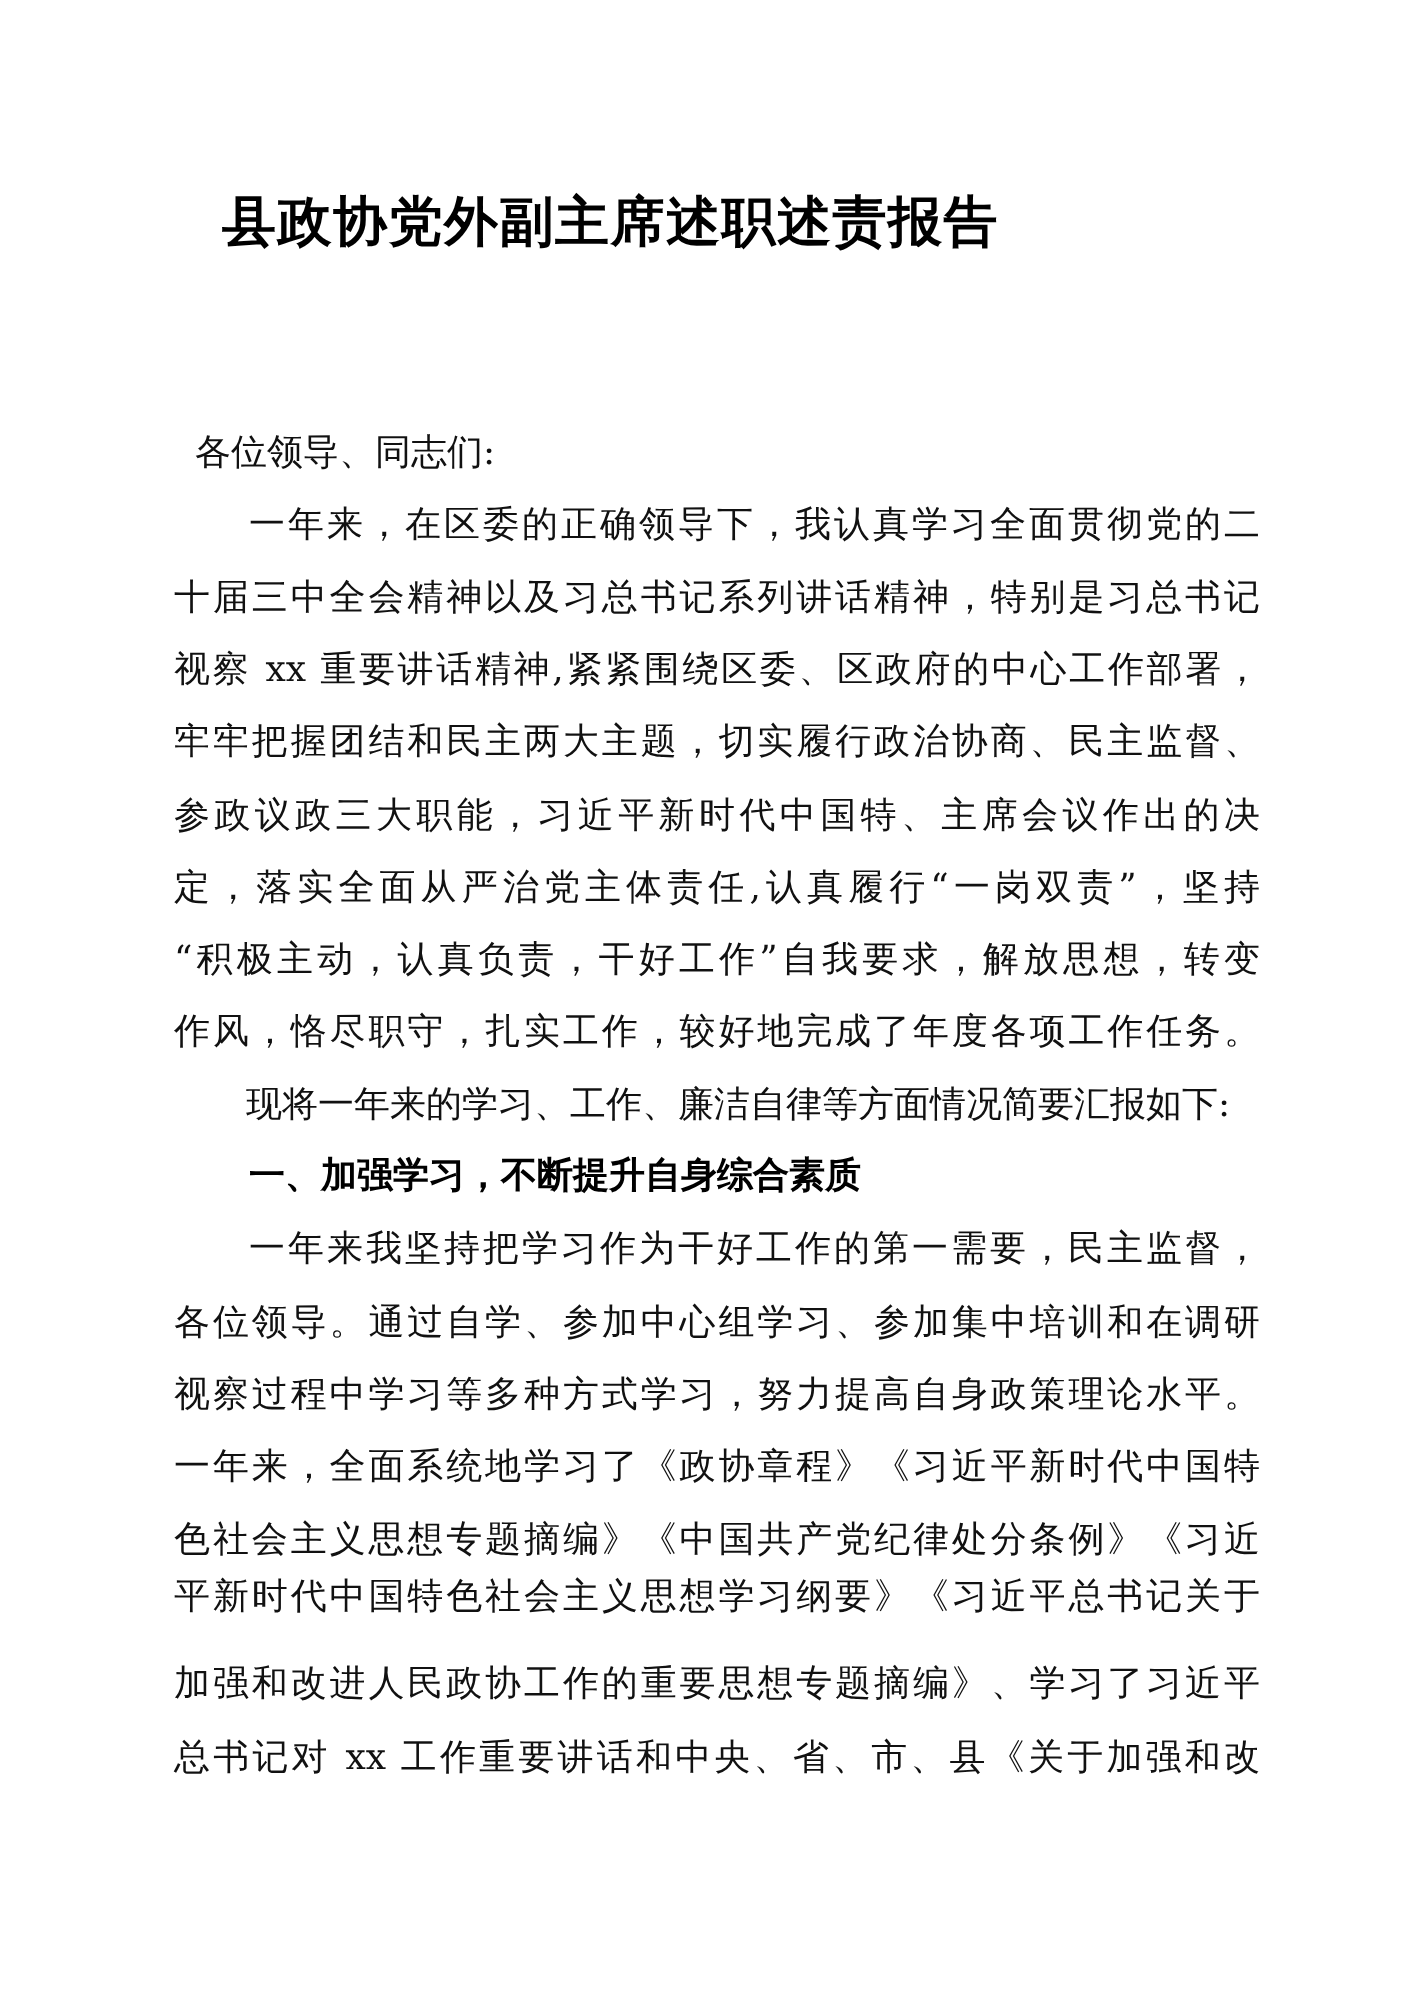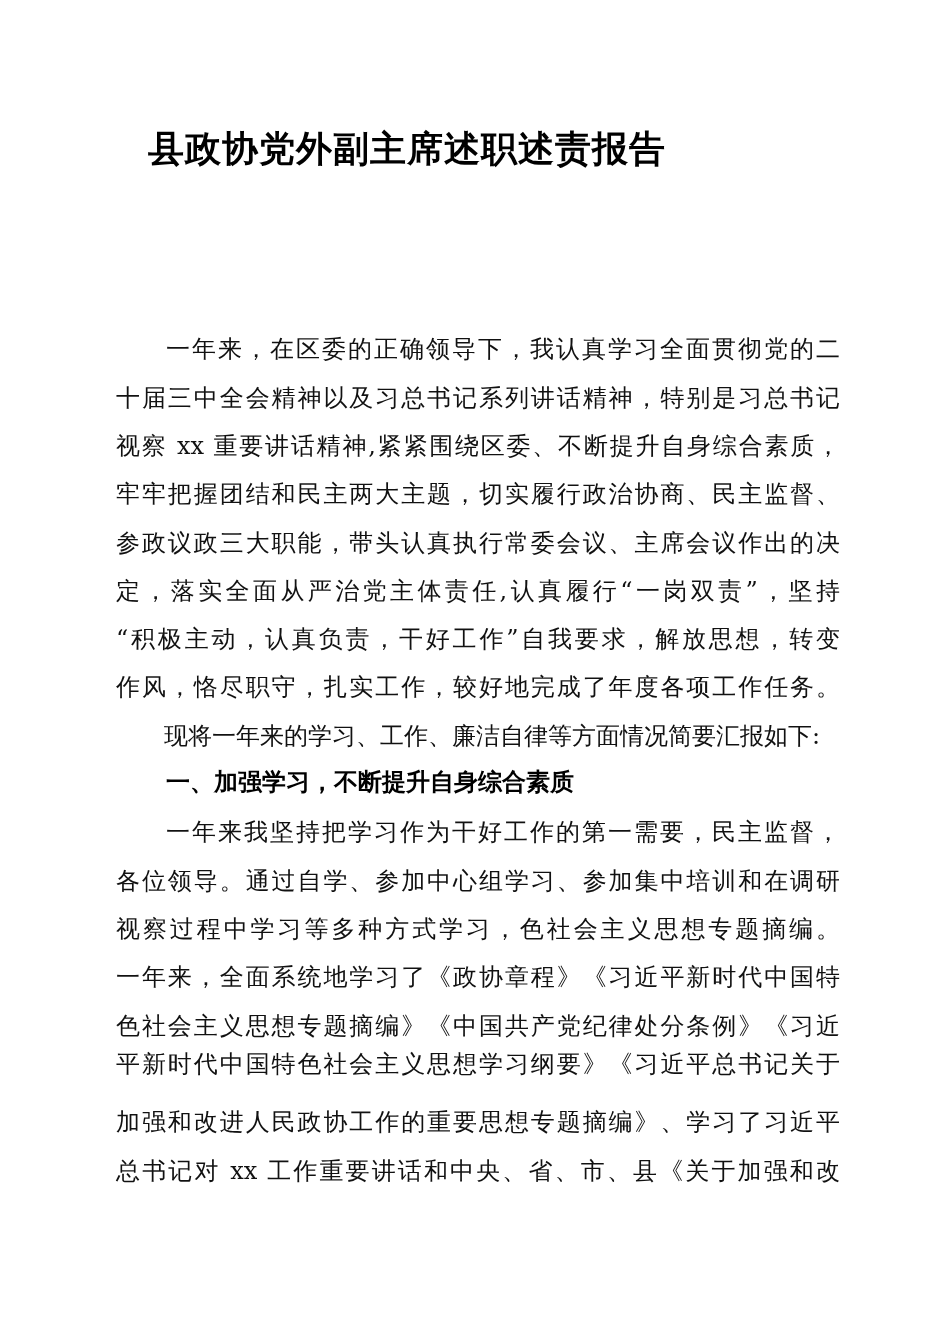--- a/index.html
+++ b/index.html
@@ -15,48 +15,49 @@
     position: absolute; left: 116px; width: 724px; height: 40px;
     font-family: "DejaVu Serif", "Liberation Serif", serif;
     font-size: 24px; line-height: 40px; color: #111;
     white-space: nowrap; text-align: justify; text-align-last: justify;
   }
   .line.last { text-align-last: left; margin-left: 48px; }
   .greet { left: 130px; text-align-last: left; }
   .indent { left: 166px; width: 674px; }
   .heading {
     position: absolute; left: 166px; height: 40px;
-    font-family: Liberation Mono, monospace;
+    font-family: Liberation Serif, serif;
     font-size: 24px; line-height: 40px; color: #000; font-weight: bold; white-space: nowrap;
   }
 </style>
 </head>
 <body>
 
 <div class="page">
   <div class="title">县政协党外副主席述职述责报告</div>
 
+  <div class="line greet" style="top:281px">各位领导、同志们:</div>
 
   <div>
     <div class="line indent" style="top:329px">一年来，在区委的正确领导下，我认真学习全面贯彻党的二</div>
     <div class="line" style="top:378px">十届三中全会精神以及习总书记系列讲话精神，特别是习总书记</div>
-    <div class="line" style="top:426px">视察 xx 重要讲话精神,紧紧围绕区委、不断提升自身综合素质，</div>
+    <div class="line" style="top:426px">视察 xx 重要讲话精神,紧紧围绕区委、区政府的中心工作部署，</div>
     <div class="line" style="top:474px">牢牢把握团结和民主两大主题，切实履行政治协商、民主监督、</div>
-    <div class="line" style="top:523px">参政议政三大职能，带头认真执行常委会议、主席会议作出的决</div>
+    <div class="line" style="top:523px">参政议政三大职能，习近平新时代中国特、主席会议作出的决</div>
     <div class="line" style="top:571px">定，落实全面从严治党主体责任,认真履行“一岗双责”，坚持</div>
     <div class="line" style="top:619px">“积极主动，认真负责，干好工作”自我要求，解放思想，转变</div>
     <div class="line" style="top:667px">作风，恪尽职守，扎实工作，较好地完成了年度各项工作任务。</div>
     <div class="line last" style="top:716px">现将一年来的学习、工作、廉洁自律等方面情况简要汇报如下:</div>
   </div>
 
   <div class="heading" style="top:764px">一、加强学习，不断提升自身综合素质</div>
 
   <div>
     <div class="line indent" style="top:812px">一年来我坚持把学习作为干好工作的第一需要，民主监督，</div>
     <div class="line" style="top:861px">各位领导。通过自学、参加中心组学习、参加集中培训和在调研</div>
-    <div class="line" style="top:909px">视察过程中学习等多种方式学习，色社会主义思想专题摘编。</div>
+    <div class="line" style="top:909px">视察过程中学习等多种方式学习，努力提高自身政策理论水平。</div>
     <div class="line" style="top:957px">一年来，全面系统地学习了《政协章程》《习近平新时代中国特</div>
     <div class="line" style="top:1006px">色社会主义思想专题摘编》《中国共产党纪律处分条例》《习近</div>
     <div class="line" style="top:1044px">平新时代中国特色社会主义思想学习纲要》《习近平总书记关于</div>
     <div class="line" style="top:1102px">加强和改进人民政协工作的重要思想专题摘编》、学习了习近平</div>
     <div class="line" style="top:1151px">总书记对 xx 工作重要讲话和中央、省、市、县《关于加强和改</div>
   </div>
 </div>
 
 </body></html>

